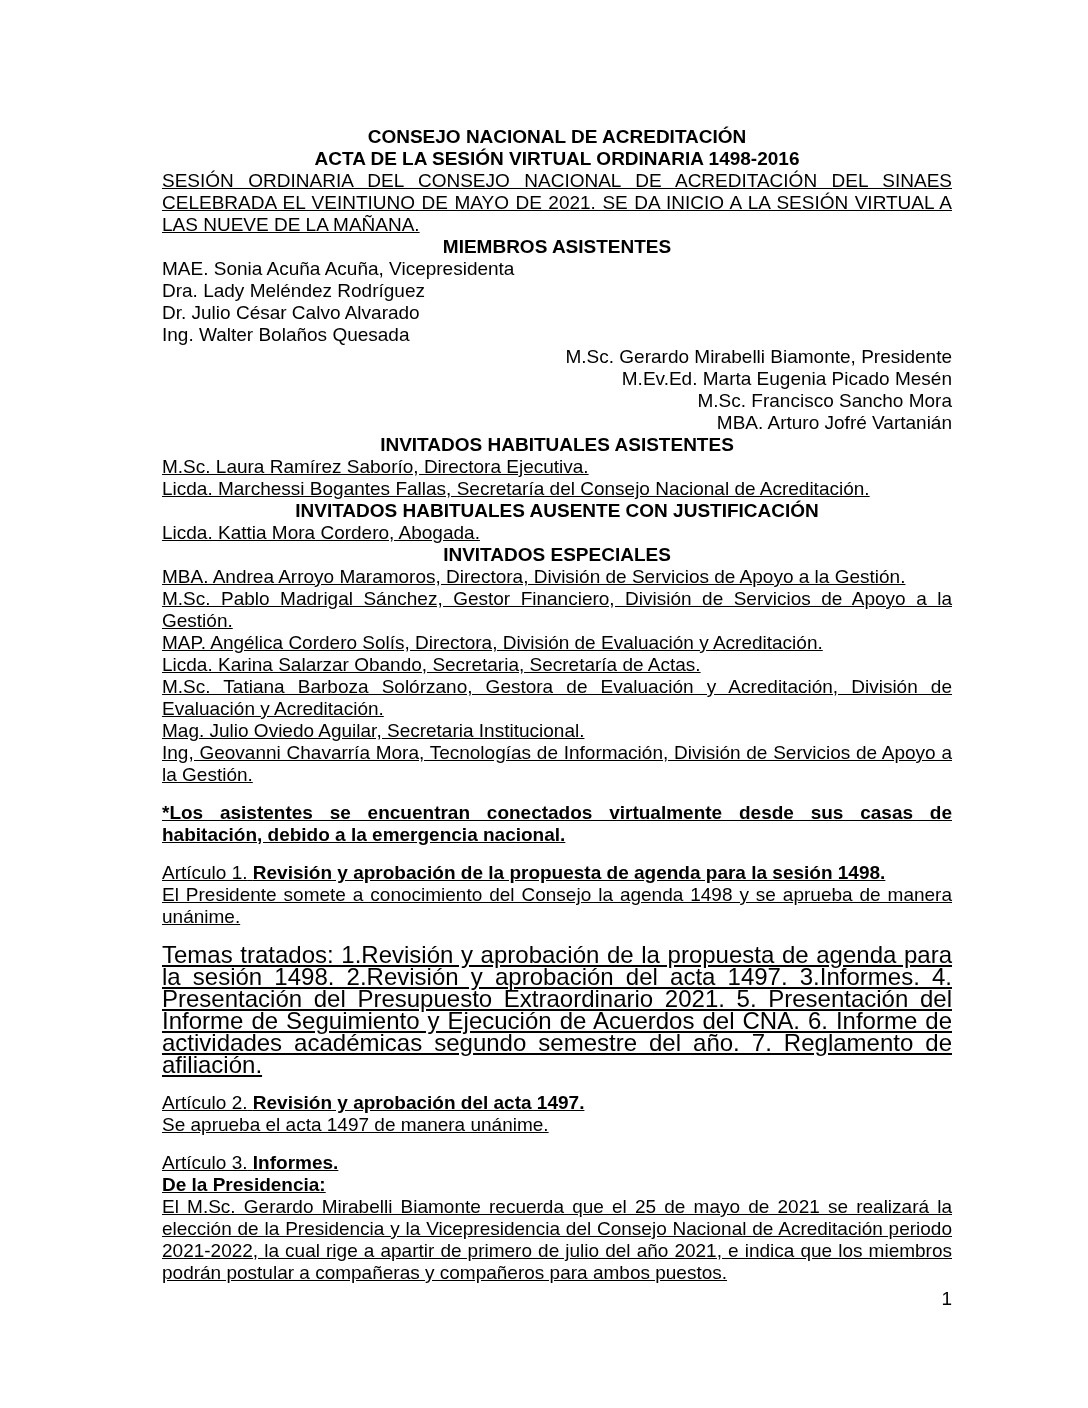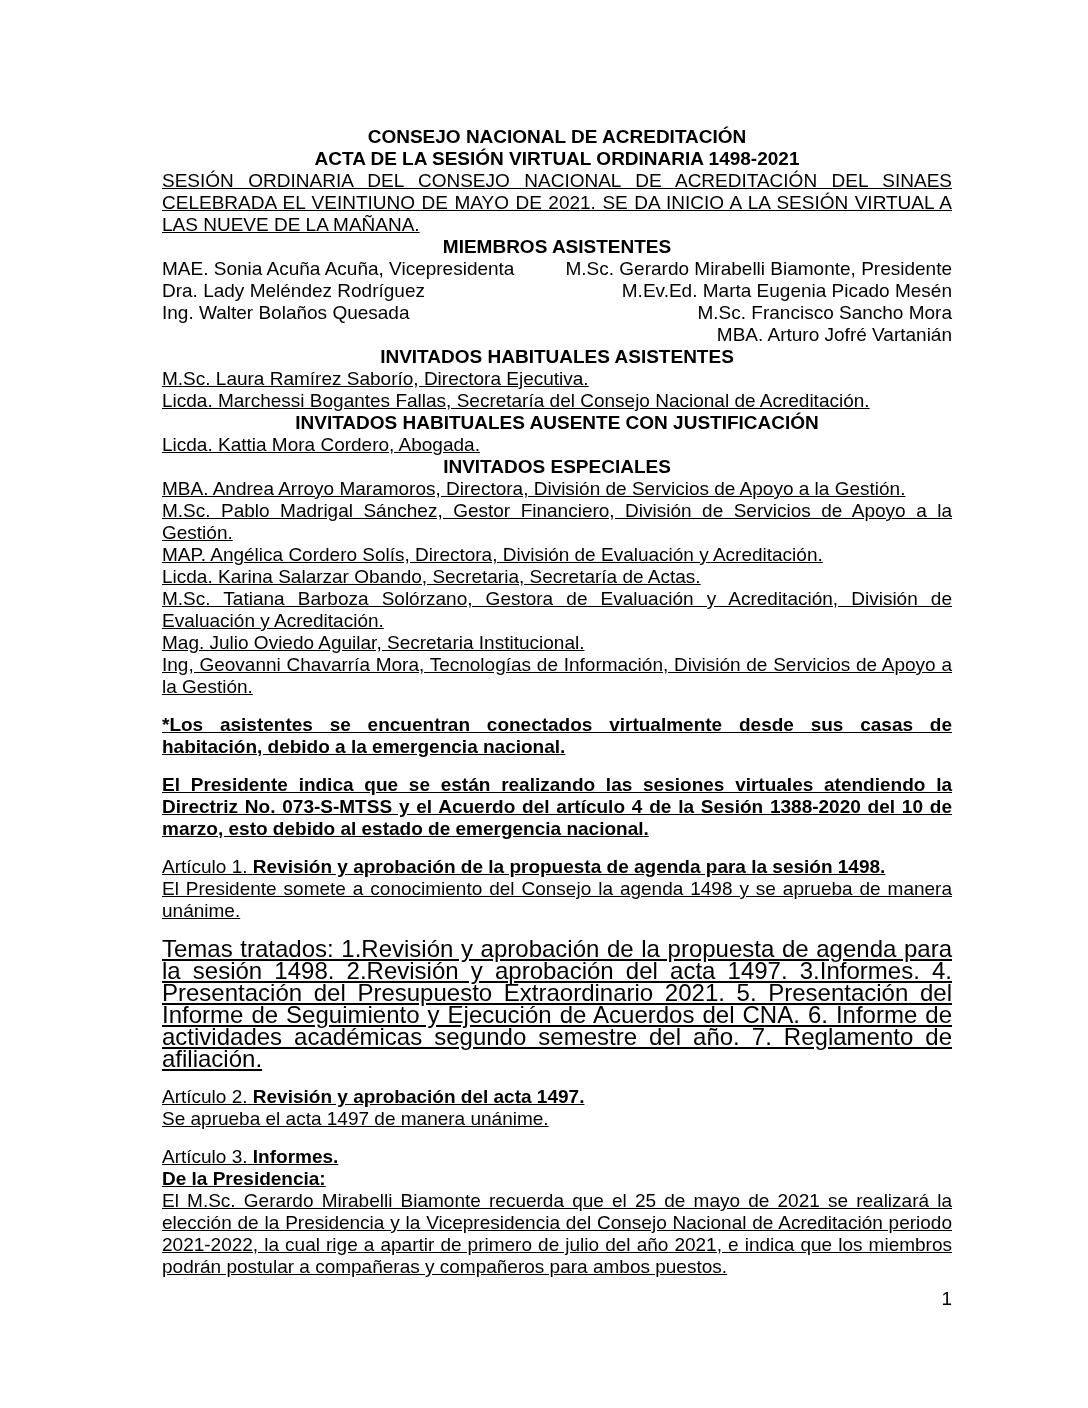--- a/index.html
+++ b/index.html
@@ -26,46 +26,47 @@
     text-align: center;
     font-weight: bold;
   }
   .para {
     text-align: justify;
     text-decoration: underline;
   }
   .para.small { font-size: 24px; }
   .para.bold-text { font-weight: bold; }
   .gap { margin-top: 16px; }
-  .columns { display: flex; }
+  .columns { display: flex; flex-direction: column; }
   .columns .col.left { width: 450px; }
   .columns .col.right { flex: 1; text-align: right; }
   .columns .line { line-height: 22px; white-space: nowrap; }
   .b { font-weight: bold; }
   .u { text-decoration: underline; }
   .page-num {
     position: absolute;
     left: 150px; top: 1288px; width: 790px;
     text-align: right;
     font-size: 19px;
   }
 </style>
 </head>
 <body>
 
 <div class="page">
   <div class="content">
       <div class="heading">CONSEJO NACIONAL DE ACREDITACIÓN</div>
-      <div class="heading">ACTA DE LA SESIÓN VIRTUAL ORDINARIA 1498-2021</div>
+      <div class="heading">ACTA DE LA SESIÓN VIRTUAL ORDINARIA 1498-2016</div>
       <div class="para">SESIÓN ORDINARIA DEL CONSEJO NACIONAL DE ACREDITACIÓN DEL SINAES CELEBRADA EL VEINTIUNO DE MAYO DE 2021. SE DA INICIO A LA SESIÓN VIRTUAL A LAS NUEVE DE LA MAÑANA.</div>
       <div class="heading">MIEMBROS ASISTENTES</div>
       <div class="columns">
         <div class="col left">
           <div class="line">MAE. Sonia Acuña Acuña, Vicepresidenta</div>
           <div class="line">Dra. Lady Meléndez Rodríguez</div>
+          <div class="line">Dr. Julio César Calvo Alvarado</div>
           <div class="line">Ing. Walter Bolaños Quesada</div>
         </div>
         <div class="col right">
           <div class="line">M.Sc. Gerardo Mirabelli Biamonte, Presidente</div>
           <div class="line">M.Ev.Ed. Marta Eugenia Picado Mesén</div>
           <div class="line">M.Sc. Francisco Sancho Mora</div>
           <div class="line">MBA. Arturo Jofré Vartanián</div>
         </div>
       </div>
       <div class="heading">INVITADOS HABITUALES ASISTENTES</div>
@@ -75,21 +76,20 @@
       <div class="para">Licda. Kattia Mora Cordero, Abogada.</div>
       <div class="heading">INVITADOS ESPECIALES</div>
       <div class="para">MBA. Andrea Arroyo Maramoros, Directora, División de Servicios de Apoyo a la Gestión.</div>
       <div class="para">M.Sc. Pablo Madrigal Sánchez, Gestor Financiero, División de Servicios de Apoyo a la Gestión.</div>
       <div class="para">MAP. Angélica Cordero Solís, Directora, División de Evaluación y Acreditación.</div>
       <div class="para">Licda. Karina Salarzar Obando, Secretaria, Secretaría de Actas.</div>
       <div class="para">M.Sc. Tatiana Barboza Solórzano, Gestora de Evaluación y Acreditación, División de Evaluación y Acreditación.</div>
       <div class="para">Mag. Julio Oviedo Aguilar, Secretaria Institucional.</div>
       <div class="para">Ing, Geovanni Chavarría Mora, Tecnologías de Información, División de Servicios de Apoyo a la Gestión.</div>
       <div class="gap para"><span class="b u">*Los asistentes se encuentran conectados virtualmente desde sus casas de habitación, debido a la emergencia nacional</span><span class="b">.</span></div>
-      <div class="gap para"><span class="b u">El Presidente indica que se están realizando las sesiones virtuales atendiendo la Directriz No. 073-S-MTSS y el Acuerdo del artículo 4 de la Sesión 1388-2020 del 10 de marzo, esto debido al estado de emergencia nacional</span><span class="b">.</span></div>
       <div class="gap para"><span class="u">Artículo 1.</span><span> </span><span class="b">Revisión y aprobación de la propuesta de agenda para la sesión 1498.</span></div>
       <div class="para">El Presidente somete a conocimiento del Consejo la agenda 1498 y se aprueba de manera unánime.</div>
       <div class="gap para small">Temas tratados: 1.Revisión y aprobación de la propuesta de agenda para la sesión 1498. 2.Revisión y aprobación del acta 1497. 3.Informes. 4. Presentación del Presupuesto Extraordinario 2021. 5. Presentación del Informe de Seguimiento y Ejecución de Acuerdos del CNA. 6. Informe de actividades académicas segundo semestre del año. 7. Reglamento de afiliación.</div>
       <div class="gap para"><span class="u">Artículo 2.</span><span> </span><span class="b">Revisión y aprobación del acta 1497.</span></div>
       <div class="para">Se aprueba el acta 1497 de manera unánime.</div>
       <div class="gap para"><span class="u">Artículo 3.</span><span> </span><span class="b">Informes.</span></div>
       <div class="para bold-text">De la Presidencia:</div>
       <div class="para">El M.Sc. Gerardo Mirabelli Biamonte recuerda que el 25 de mayo de 2021 se realizará la elección de la Presidencia y la Vicepresidencia del Consejo Nacional de Acreditación periodo 2021-2022, la cual rige a apartir de primero de julio del año 2021, e indica que los miembros podrán postular a compañeras y compañeros para ambos puestos.</div>
     </div>
   <div class="page-num">1</div>

